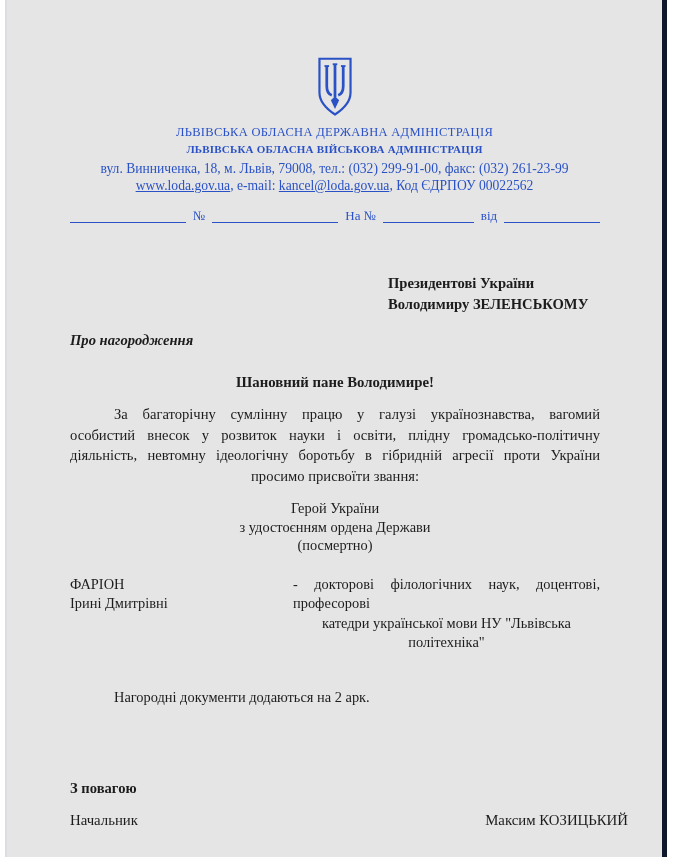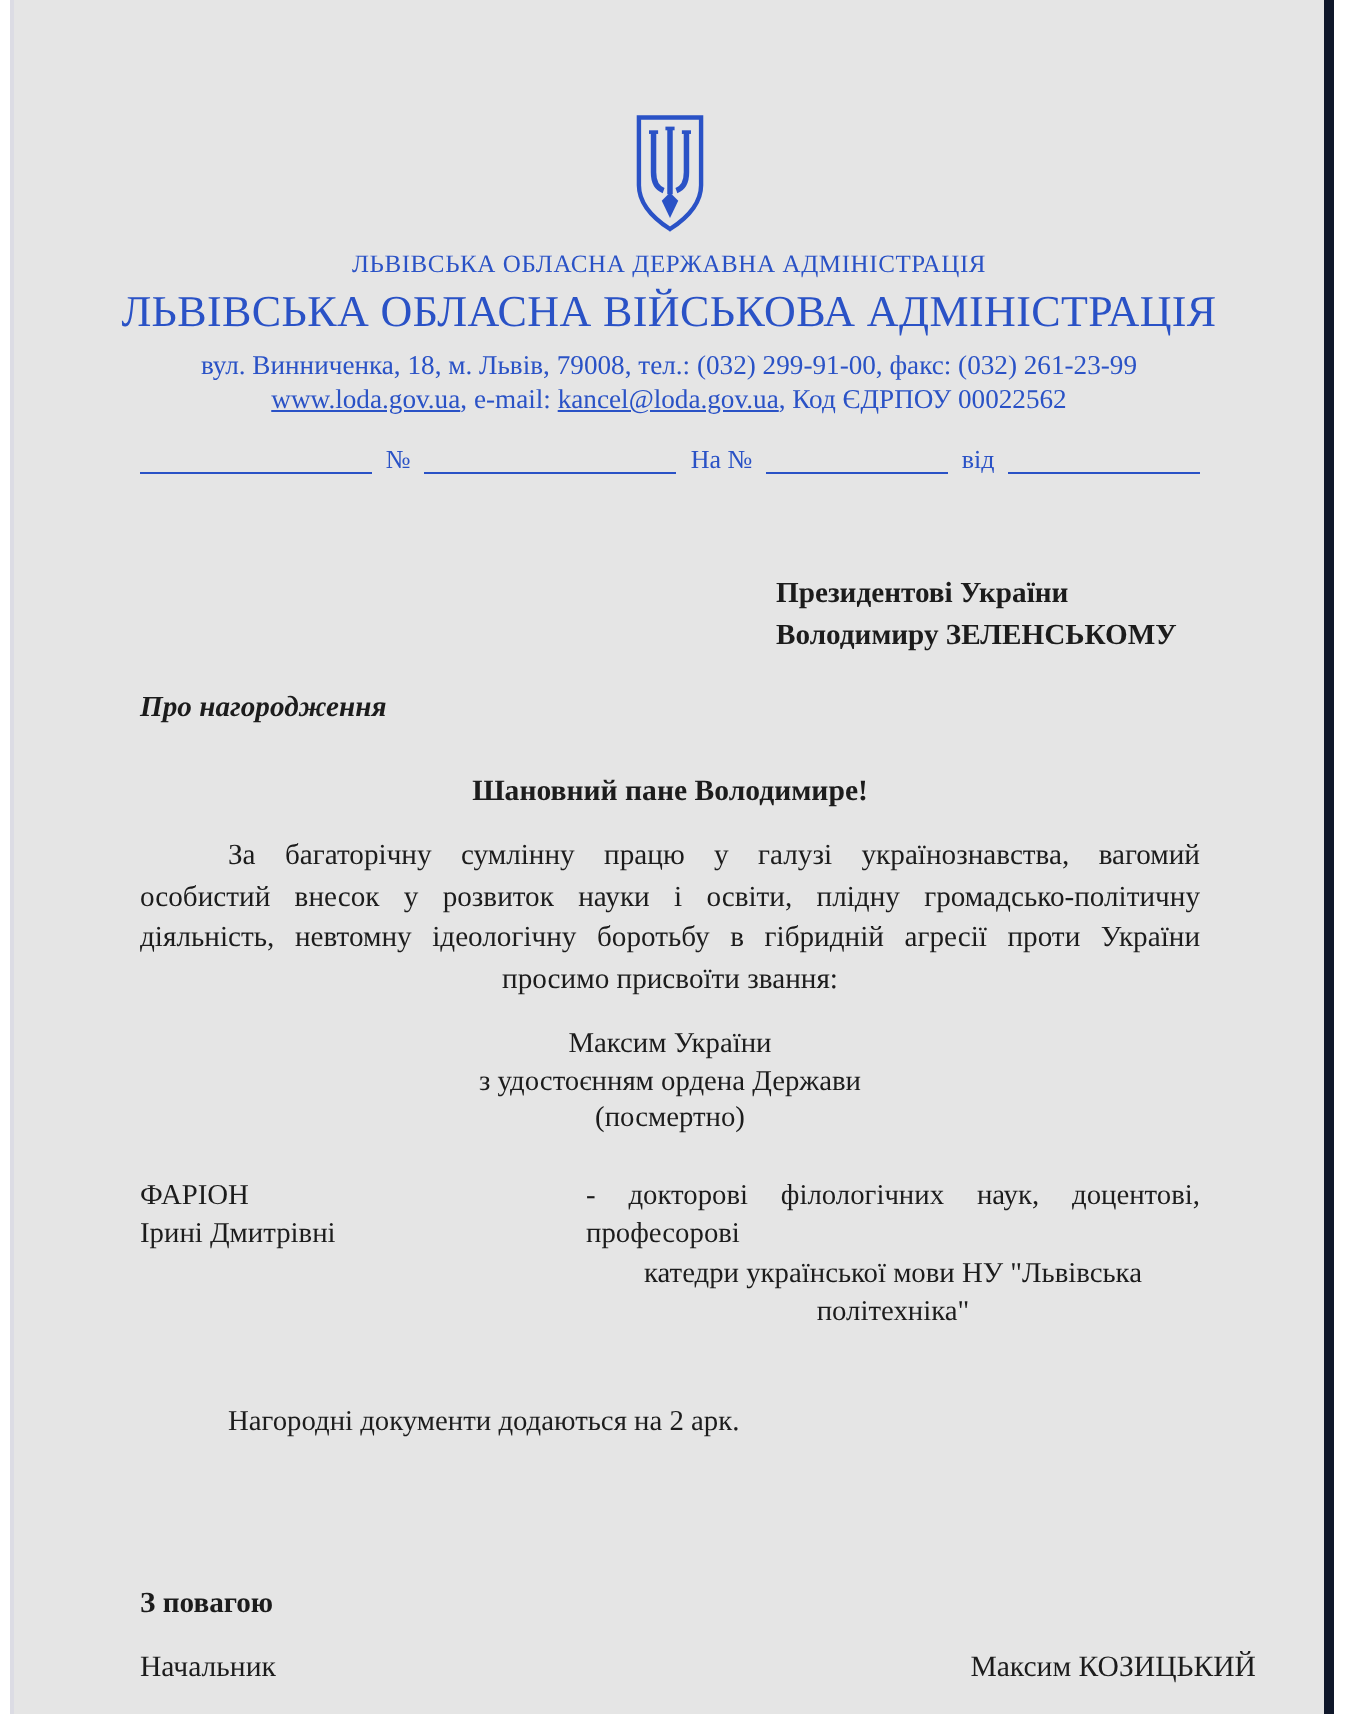--- a/index.html
+++ b/index.html
@@ -24,22 +24,22 @@
   .emblem { margin-top: 56px; }
   .emblem svg { display: block; margin: 0 auto; }
   .org1 {
     margin-top: 5px;
     font-size: 12.5px;
     letter-spacing: 0.3px;
     color: #2a52c6;
   }
   .org2 {
     margin-top: 3px;
-    font-size: 22px;
-    font-weight: normal;
+    font-size: 11px;
+    font-weight: bold;
     letter-spacing: 0.2px;
     color: #2a52c6;
   }
   .addr { margin-top: 6px; font-size: 13.6px; color: #2a52c6; }
   .contacts { margin-top: 1px; font-size: 13.6px; color: #2a52c6; }
   .link { text-decoration: underline; cursor: pointer; }
   .ref-line {
     display: flex;
     align-items: flex-end;
     gap: 7px;
@@ -160,21 +160,21 @@
     <div class="salutation">Шановний пане Володимире!</div>
 
     <div class="body-par">
       <div class="jline indent">За багаторічну сумлінну працю у галузі українознавства, вагомий</div>
       <div class="jline">особистий внесок у розвиток науки і освіти, плідну громадсько-політичну</div>
       <div class="jline">діяльність, невтомну ідеологічну боротьбу в гібридній агресії проти України</div>
       <div class="lline">просимо присвоїти звання:</div>
     </div>
 
     <div class="award">
-      <div>Максим України</div>
+      <div>Герой України</div>
       <div>з удостоєнням ордена Держави</div>
       <div>(посмертно)</div>
     </div>
 
     <div class="laureate">
       <div class="lname">
         <div>ФАРІОН</div>
         <div>Ірині Дмитрівні</div>
       </div>
       <div class="ldesc">

